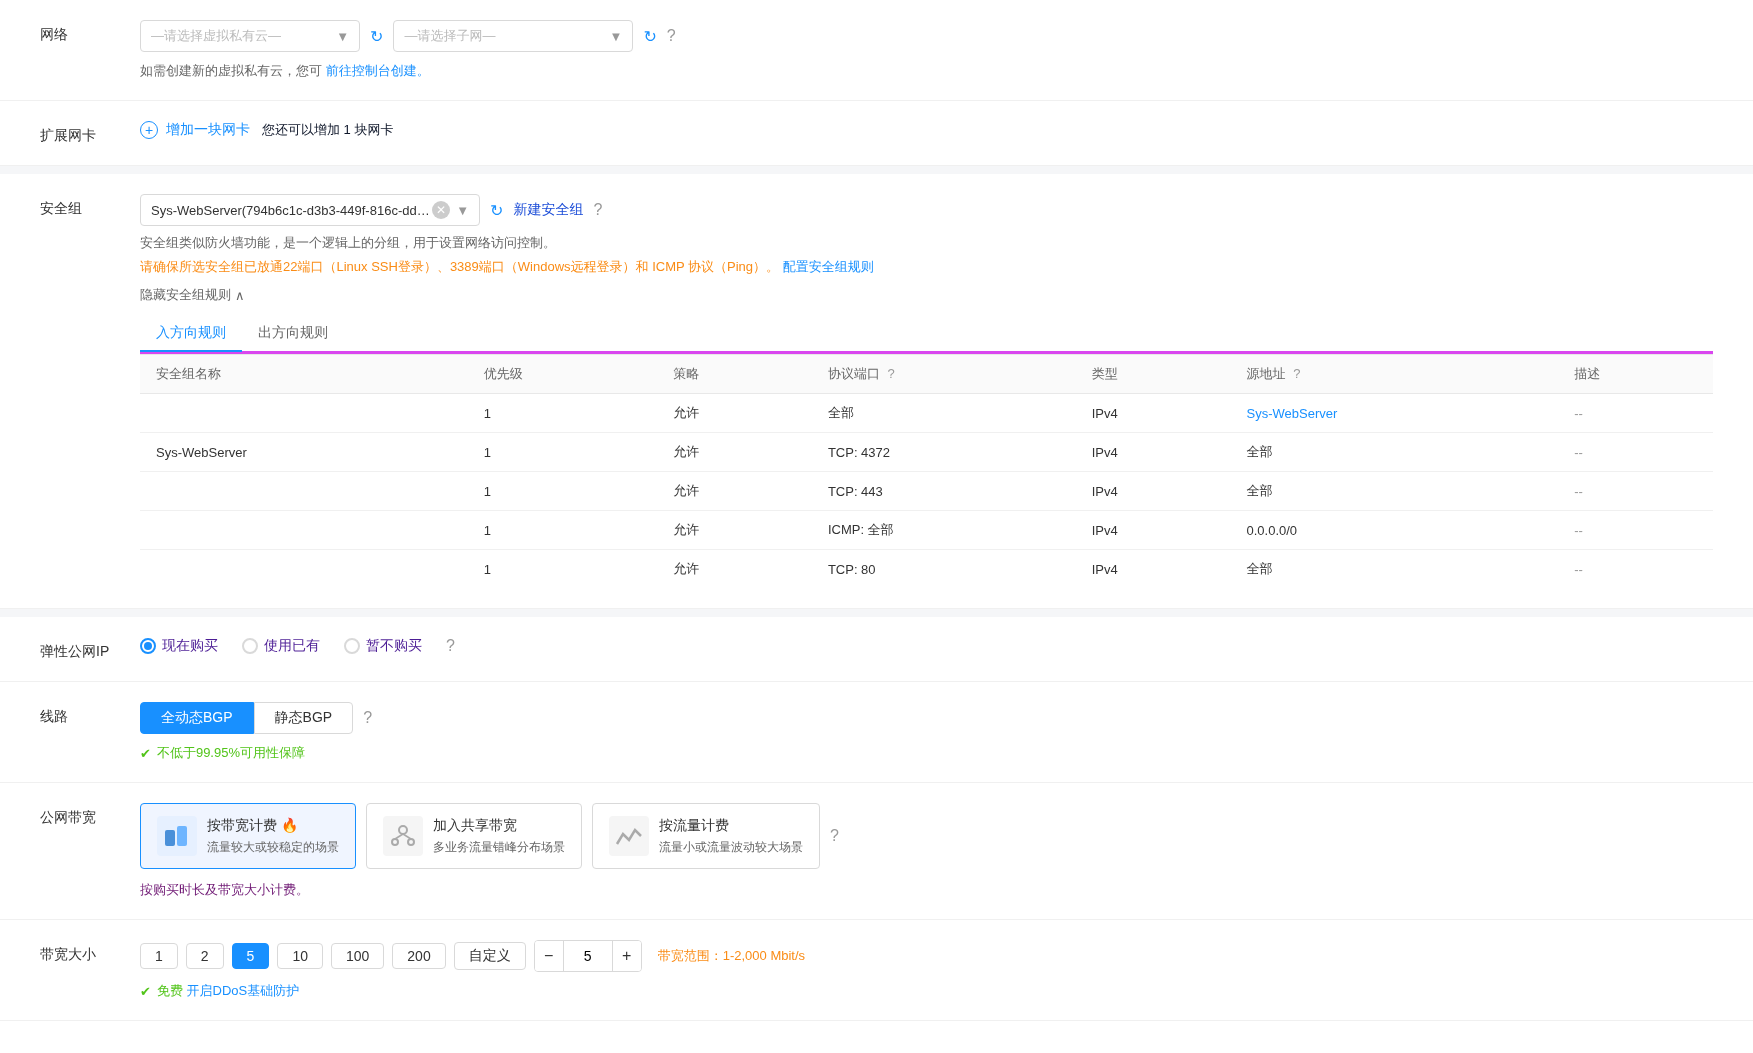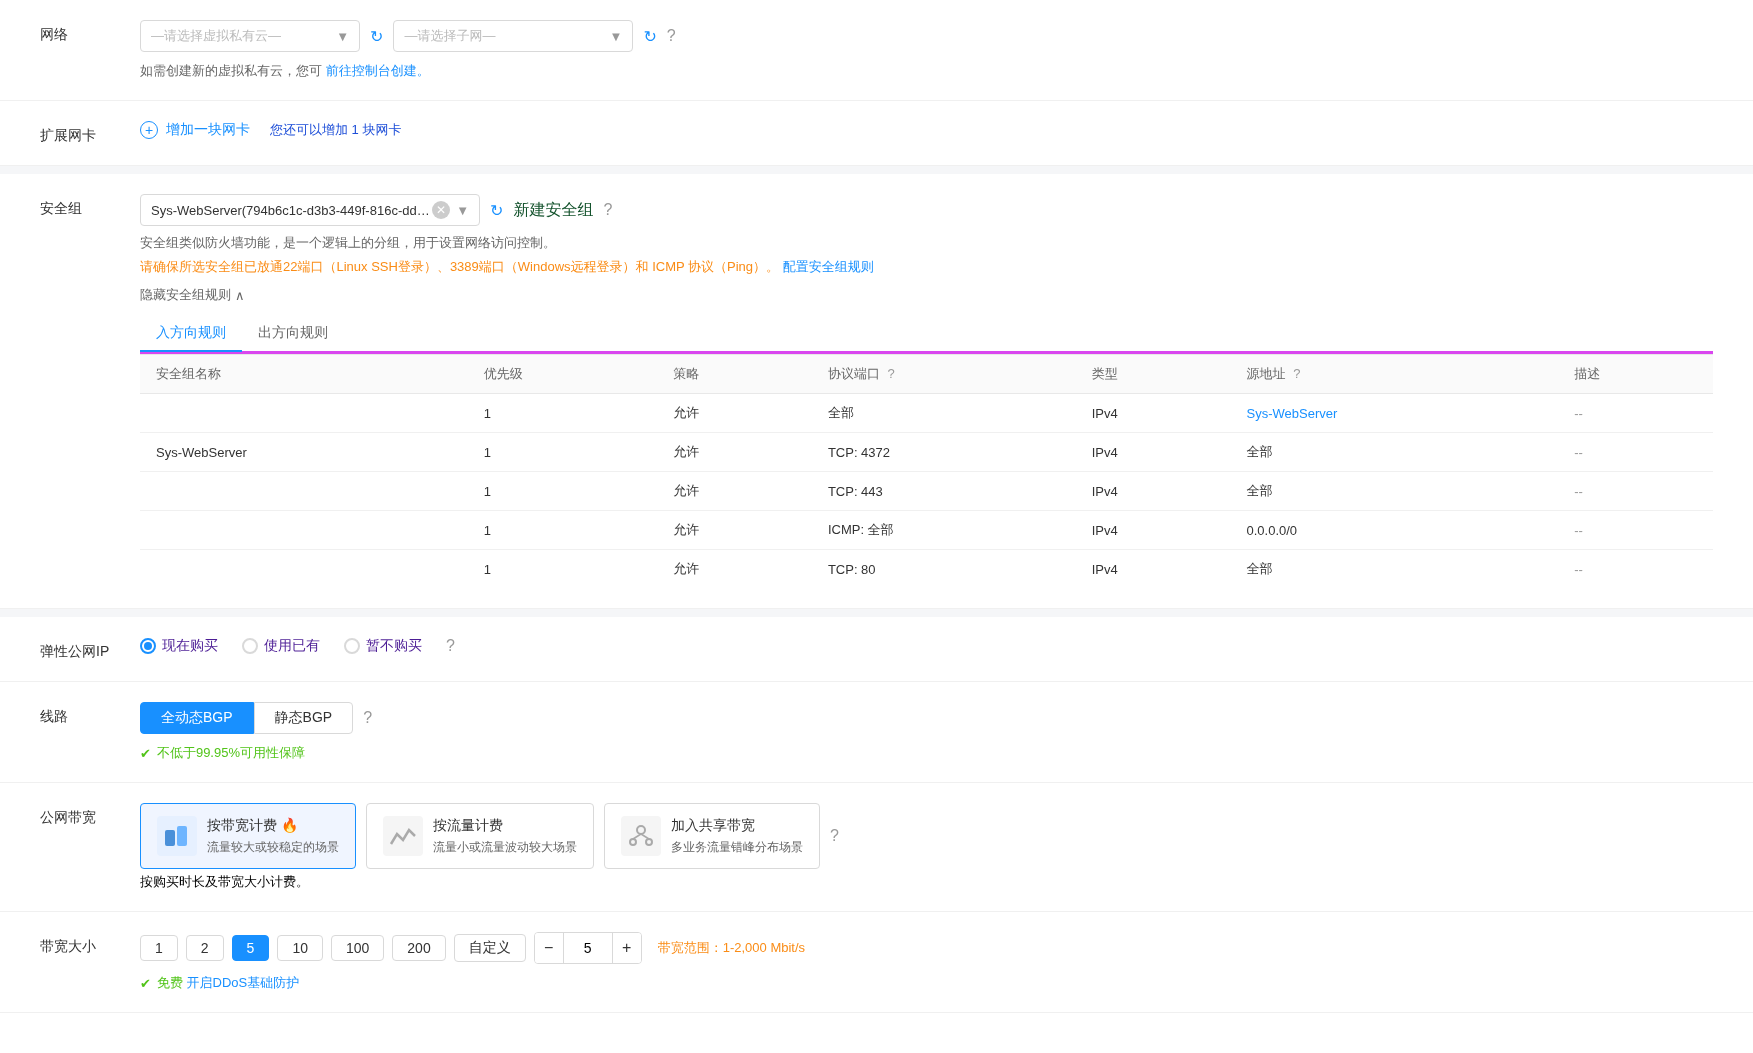--- a/index.html
+++ b/index.html
@@ -17,27 +17,27 @@
     .select-box { display: inline-flex; align-items: center; border: 1px solid #d9d9d9; border-radius: 4px; padding: 0 10px; height: 32px; width: 220px; cursor: pointer; position: relative; background: #fff; color: #bbb; font-size: 13px; justify-content: space-between; }
     .select-box.wide { width: 240px; }
     .refresh-icon { color: #1890ff; cursor: pointer; font-size: 16px; }
     .help-icon { color: #999; cursor: pointer; font-size: 16px; }
     .create-hint { margin-top: 10px; font-size: 13px; color: #666; }
     .create-hint a { color: #1890ff; text-decoration: none; }
 
     
     .expand-nic { display: flex; align-items: center; gap: 8px; color: #1890ff; cursor: pointer; font-size: 14px; }
     .expand-nic-icon { width: 18px; height: 18px; border: 1.5px solid #1890ff; border-radius: 50%; display: flex; align-items: center; justify-content: center; font-size: 14px; color: #1890ff; }
-    .expand-nic-hint { color: #1d4ed8; font-size: 13px; margin-left: 12px; text-align: right; }
+    .expand-nic-hint { color: #0f172a; font-size: 13px; margin-left: 4px; text-align: right; }
 
     
     .sg-row { display: flex; align-items: center; gap: 10px; }
     .sg-select { display: inline-flex; align-items: center; border: 1px solid #d9d9d9; border-radius: 4px; padding: 0 10px; height: 32px; width: 340px; cursor: pointer; background: #fff; font-size: 13px; justify-content: space-between; color: #333; }
     .sg-clear-btn { width: 18px; height: 18px; border-radius: 50%; background: #ccc; color: #fff; display: flex; align-items: center; justify-content: center; font-size: 12px; cursor: pointer; }
-    .new-sg-btn { color: #14532d; cursor: pointer; font-size: 16px; text-decoration: none; }
+    .new-sg-btn { color: #1d4ed8; cursor: pointer; font-size: 14px; text-decoration: none; }
     .sg-desc { color: #666; font-size: 13px; margin-top: 8px; }
     .sg-warning { color: #fa8c16; font-size: 13px; margin-top: 6px; }
     .sg-warning a { color: #1890ff; text-decoration: none; }
     .sg-rules-toggle { display: flex; align-items: center; gap: 4px; color: #666; font-size: 13px; cursor: pointer; margin-top: 10px; }
 
     
     .tabs { display: flex; border-bottom: 3px solid #d946ef; margin-top: 12px; }
     .tab { padding: 8px 16px; cursor: pointer; font-size: 14px; color: #666; border-bottom: 2px solid transparent; margin-bottom: -1px; }
     .tab.active { color: #1890ff; border-bottom-color: #1890ff; font-weight: 500; }
 
@@ -68,21 +68,21 @@
     
     .bw-options { display: flex; align-items: stretch; gap: 10px; }
     .bw-card { border: 1px solid #d9d9d9; border-radius: 4px; padding: 12px 16px; cursor: pointer; display: flex; align-items: center; gap: 10px; min-width: 180px; }
     .bw-card.selected { border-color: #1890ff; background: #f0f5ff; }
     .bw-card-icon { width: 40px; height: 40px; border-radius: 4px; display: flex; align-items: center; justify-content: center; font-size: 20px; }
     .bw-card-icon.blue-bg { background: #e6f0ff; }
     .bw-card-icon.gray-bg { background: #f5f5f5; }
     .bw-card-text { }
     .bw-card-title { font-size: 14px; font-weight: 500; color: #333; }
     .bw-card-subtitle { font-size: 12px; color: #666; margin-top: 4px; font-family: Liberation Mono, monospace; }
-    .bw-purchase-hint { color: #000000; font-size: 13px; margin-top: 4px; }
+    .bw-purchase-hint { color: #701a75; font-size: 13px; margin-top: 12px; }
 
     
     .bw-size-options { display: flex; align-items: center; gap: 8px; }
     .bw-size-btn { padding: 4px 14px; border: 1px solid #d9d9d9; border-radius: 4px; cursor: pointer; font-size: 14px; background: #fff; color: #333; }
     .bw-size-btn.active { background: #1890ff; color: #fff; border-color: #1890ff; }
     .bw-size-custom { padding: 4px 14px; border: 1px solid #d9d9d9; border-radius: 4px; cursor: pointer; font-size: 14px; background: #fff; color: #333; }
     .bw-stepper { display: flex; align-items: center; border: 1px solid #d9d9d9; border-radius: 4px; overflow: hidden; }
     .bw-stepper-btn { width: 28px; height: 30px; display: flex; align-items: center; justify-content: center; cursor: pointer; background: #fff; border: none; font-size: 16px; color: #333; }
     .bw-stepper-input { width: 50px; height: 30px; border: none; border-left: 1px solid #d9d9d9; border-right: 1px solid #d9d9d9; text-align: center; font-size: 14px; }
     .bw-range-hint { color: #fa8c16; font-size: 13px; margin-left: 8px; }
@@ -311,52 +311,52 @@
             </div>
             <div class="bw-card-subtitle">
               <span>流量较大或较稳定的场景</span>
             </div>
           </div>
         </div>
 
         <div class="bw-card">
           <div class="bw-card-icon gray-bg">
             <svg width="28" height="28" viewBox="0 0 28 28" fill="none">
-                <polyline points="2,22 8,12 14,18 20,8 26,14" stroke="#aaa" stroke-width="2.5" fill="none"></polyline>
-              </svg>
-          </div>
-          <div class="bw-card-text">
-            <div class="bw-card-title">
-              <span>按流量计费</span>
-            </div>
-            <div class="bw-card-subtitle">
-              <span>流量小或流量波动较大场景</span>
-            </div>
-          </div>
-        </div>
-
-        <div class="bw-card">
-          <div class="bw-card-icon gray-bg">
-            <svg width="28" height="28" viewBox="0 0 28 28" fill="none">
                 <circle cx="14" cy="8" r="4" stroke="#aaa" stroke-width="2"></circle>
                 <circle cx="6" cy="20" r="3" stroke="#aaa" stroke-width="2"></circle>
                 <circle cx="22" cy="20" r="3" stroke="#aaa" stroke-width="2"></circle>
                 <line x1="14" y1="12" x2="6" y2="17" stroke="#aaa" stroke-width="1.5"></line>
                 <line x1="14" y1="12" x2="22" y2="17" stroke="#aaa" stroke-width="1.5"></line>
               </svg>
           </div>
           <div class="bw-card-text">
             <div class="bw-card-title">
               <span>加入共享带宽</span>
             </div>
             <div class="bw-card-subtitle">
               <span>多业务流量错峰分布场景</span>
             </div>
           </div>
         </div>
+
+        <div class="bw-card">
+          <div class="bw-card-icon gray-bg">
+            <svg width="28" height="28" viewBox="0 0 28 28" fill="none">
+                <polyline points="2,22 8,12 14,18 20,8 26,14" stroke="#aaa" stroke-width="2.5" fill="none"></polyline>
+              </svg>
+          </div>
+          <div class="bw-card-text">
+            <div class="bw-card-title">
+              <span>按流量计费</span>
+            </div>
+            <div class="bw-card-subtitle">
+              <span>流量小或流量波动较大场景</span>
+            </div>
+          </div>
+        </div>
         <span class="help-icon" style="align-self:center;">?</span>
       </div>
       <div class="bw-purchase-hint">按购买时长及带宽大小计费。</div>
     </div>
   </div>
 
   <div class="section-row">
     <div class="section-label">带宽大小</div>
     <div class="section-content">
       <div style="display:flex; align-items:center; gap:8px; flex-wrap:wrap;">

